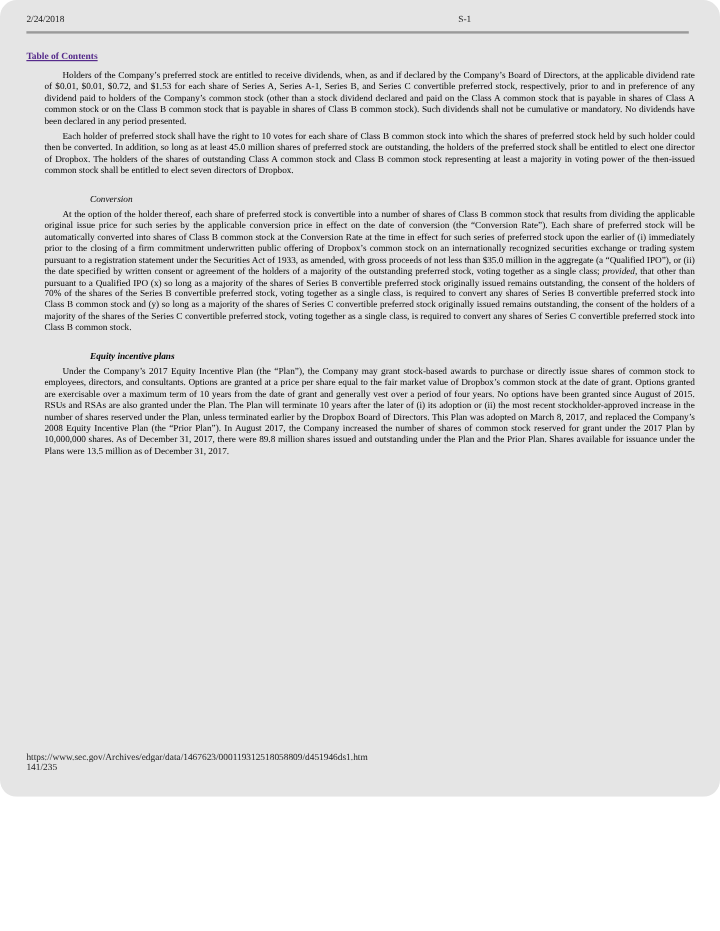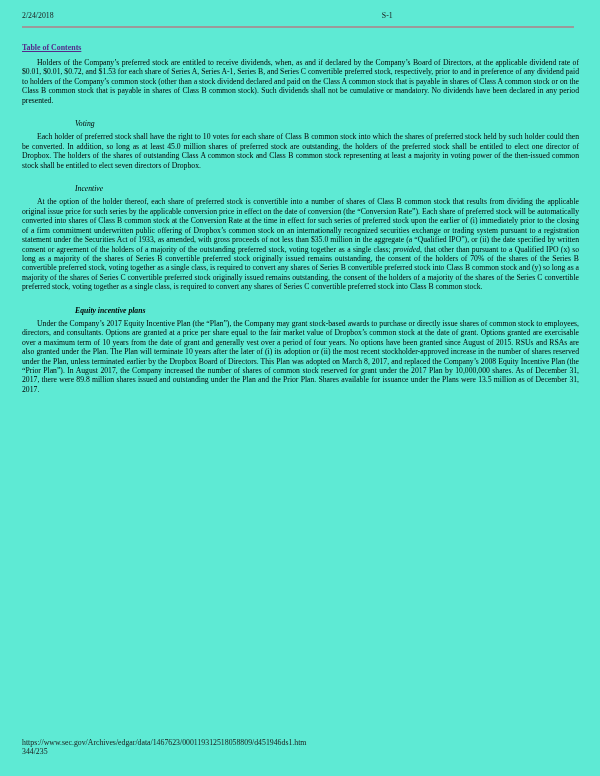--- a/index.html
+++ b/index.html
@@ -4,23 +4,24 @@
 <style>
   html, body { margin: 0; padding: 0; background: #ffffff; }
   body {
     font-family: "Liberation Serif", "DejaVu Serif", serif;
     color: #000000;
     -webkit-font-smoothing: antialiased;
   }
   .page {
     position: relative;
     width: 600px;
-    height: 776px;
-    background: #5eead4;
+    height: 664px;
+    background: #e5e5e5;
     overflow: hidden;
+    border-radius: 14px;
   }
   .print-header {
     position: absolute;
     top: 11px;
     left: 22px;
     right: 22px;
     display: flex;
     align-items: baseline;
     font-size: 7.8px;
     color: #1a1a1a;
@@ -53,21 +54,21 @@
     cursor: pointer;
   }
   .section-heading {
     margin: 14px 0 0 53px;
     font-size: 7.7px;
     font-style: italic;
     line-height: 9.4px;
   }
   .section-heading.bold { font-weight: bold; }
   p.para {
-    margin: 4px 0 0 0;
+    margin: 4px 0 0 15px;
     font-size: 7.7px;
     line-height: 9.4px;
     text-align: justify;
     text-indent: 15px;
   }
   p.para .ital { font-style: italic; }
   .page-number {
     margin-top: 13px;
     text-align: center;
     font-size: 7.7px;
@@ -100,35 +101,34 @@
 
   <div class="content">
 
     <a class="toc-link">Table of Contents</a>
 
     <div>
       <p class="para">Holders of the Company’s preferred stock are entitled to receive dividends, when, as and if declared by the Company’s Board of Directors, at the applicable dividend rate of $0.01, $0.01, $0.72, and $1.53 for each share of Series A, Series A-1, Series B, and Series C convertible preferred stock, respectively, prior to and in preference of any dividend paid to holders of the Company’s common stock (other than a stock dividend declared and paid on the Class A common stock that is payable in shares of Class A common stock or on the Class B common stock that is payable in shares of Class B common stock). Such dividends shall not be cumulative or mandatory. No dividends have been declared in any period presented.</p>
     </div>
 
     <div>
-      <div class="section-heading">Voting</div>
       <p class="para">Each holder of preferred stock shall have the right to 10 votes for each share of Class B common stock into which the shares of preferred stock held by such holder could then be converted. In addition, so long as at least 45.0 million shares of preferred stock are outstanding, the holders of the preferred stock shall be entitled to elect one director of Dropbox. The holders of the shares of outstanding Class A common stock and Class B common stock representing at least a majority in voting power of the then-issued common stock shall be entitled to elect seven directors of Dropbox.</p>
     </div>
 
     <div>
-      <div class="section-heading">Incentive</div>
+      <div class="section-heading">Conversion</div>
       <p class="para"><span>At the option of the holder thereof, each share of preferred stock is convertible into a number of shares of Class B common stock that results from dividing the applicable original issue price for such series by the applicable conversion price in effect on the date of conversion (the “Conversion Rate”). Each share of preferred stock will be automatically converted into shares of Class B common stock at the Conversion Rate at the time in effect for such series of preferred stock upon the earlier of (i) immediately prior to the closing of a firm commitment underwritten public offering of Dropbox’s common stock on an internationally recognized securities exchange or trading system pursuant to a registration statement under the Securities Act of 1933, as amended, with gross proceeds of not less than $35.0 million in the aggregate (a “Qualified IPO”), or (ii) the date specified by written consent or agreement of the holders of a majority of the outstanding preferred stock, voting together as a single class; </span><span class="ital">provided</span><span>, that other than pursuant to a Qualified IPO (x) so long as a majority of the shares of Series B convertible preferred stock originally issued remains outstanding, the consent of the holders of 70% of the shares of the Series B convertible preferred stock, voting together as a single class, is required to convert any shares of Series B convertible preferred stock into Class B common stock and (y) so long as a majority of the shares of Series C convertible preferred stock originally issued remains outstanding, the consent of the holders of a majority of the shares of the Series C convertible preferred stock, voting together as a single class, is required to convert any shares of Series C convertible preferred stock into Class B common stock.</span></p>
     </div>
 
     <div>
       <div class="section-heading bold">Equity incentive plans</div>
       <p class="para">Under the Company’s 2017 Equity Incentive Plan (the “Plan”), the Company may grant stock-based awards to purchase or directly issue shares of common stock to employees, directors, and consultants. Options are granted at a price per share equal to the fair market value of Dropbox’s common stock at the date of grant. Options granted are exercisable over a maximum term of 10 years from the date of grant and generally vest over a period of four years. No options have been granted since August of 2015. RSUs and RSAs are also granted under the Plan. The Plan will terminate 10 years after the later of (i) its adoption or (ii) the most recent stockholder-approved increase in the number of shares reserved under the Plan, unless terminated earlier by the Dropbox Board of Directors. This Plan was adopted on March 8, 2017, and replaced the Company’s 2008 Equity Incentive Plan (the “Prior Plan”). In August 2017, the Company increased the number of shares of common stock reserved for grant under the 2017 Plan by 10,000,000 shares. As of December 31, 2017, there were 89.8 million shares issued and outstanding under the Plan and the Prior Plan. Shares available for issuance under the Plans were 13.5 million as of December 31, 2017.</p>
     </div>
 
 
   </div>
 
   <div class="print-footer">
     <div>https://www.sec.gov/Archives/edgar/data/1467623/000119312518058809/d451946ds1.htm</div>
-    <div>344/235</div>
+    <div>141/235</div>
   </div>
 
 </div>
 
 </body></html>

